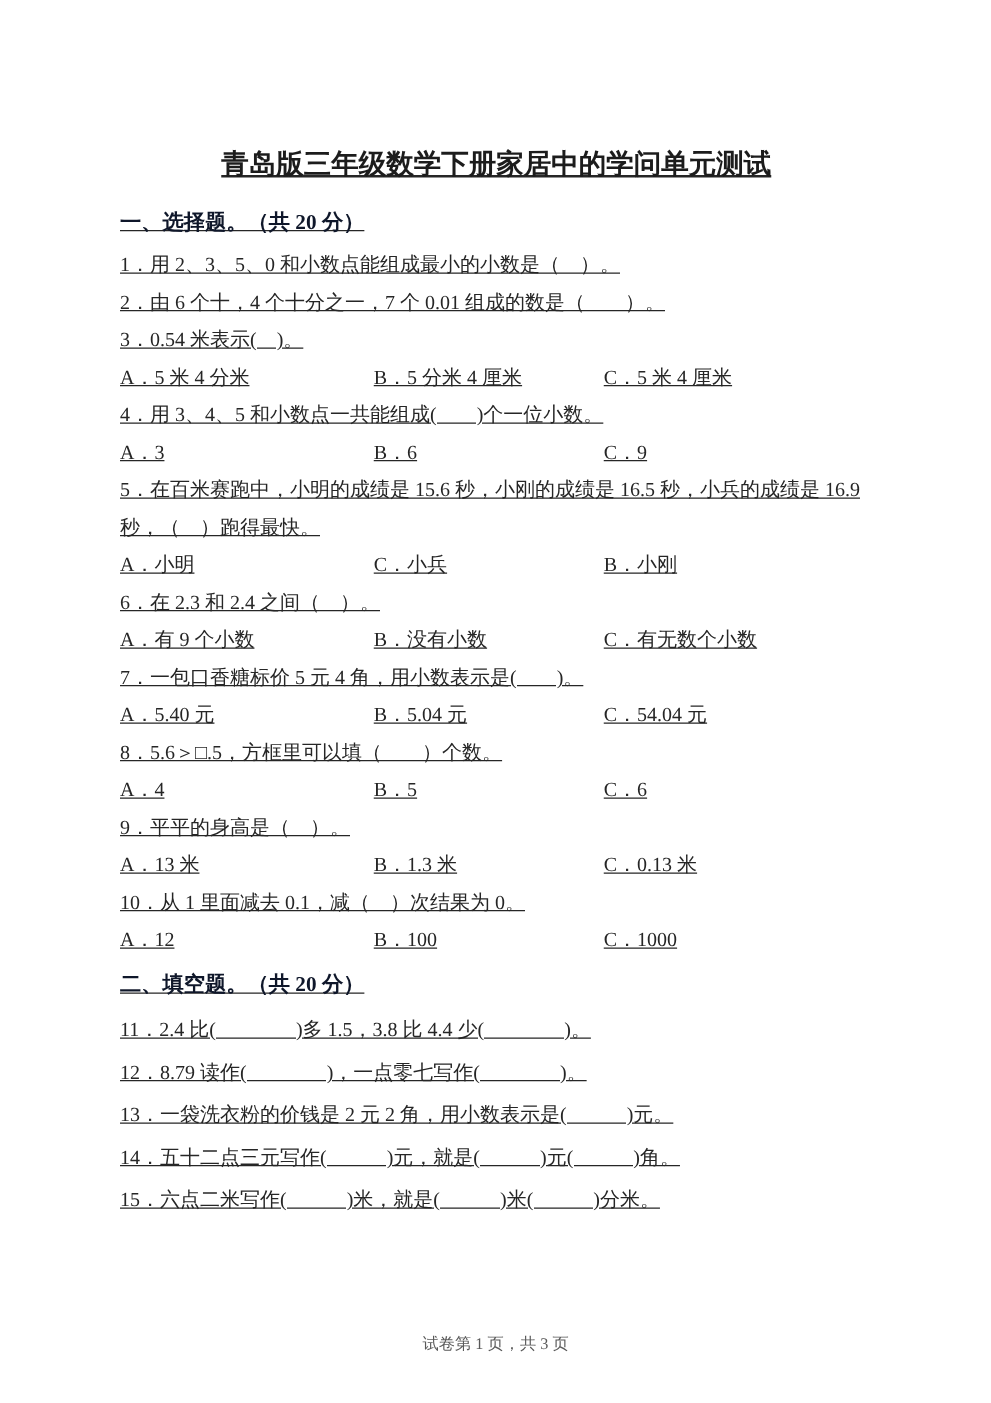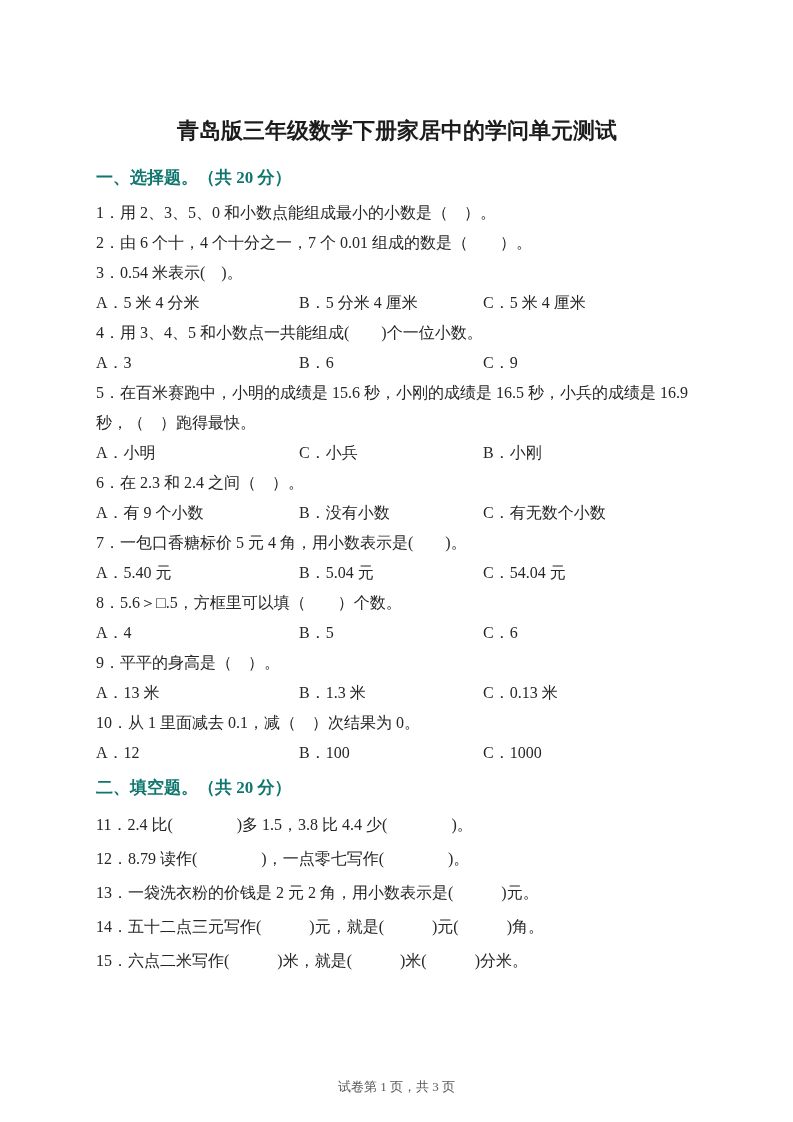--- a/index.html
+++ b/index.html
@@ -14,34 +14,35 @@
     background: #ffffff;
     font-family: "Liberation Serif", "DejaVu Serif", serif;
     color: #262626;
     overflow: hidden;
   }
   .content {
     position: absolute;
     left: 96px;
     right: 95px;
     top: 116px;
+    text-decoration: underline;
   }
   .doc-title {
     font-size: 22px;
     font-weight: 700;
     text-align: center;
     margin: 0 0 20px 0;
     color: #1c1c1c;
     white-space: nowrap;
   }
   .section-heading {
     font-size: 17px;
     font-weight: 700;
     margin: 8px 0 9px 0;
-    color: #0f766e;
+    color: #0f172a;
   }
   .q {
     font-size: 16px;
     line-height: 30px;
     margin: 0;
   }
   .opts {
     display: grid;
     grid-template-columns: 203px 184px 1fr;
     font-size: 16px;
@@ -51,21 +52,21 @@
     display: block;
     white-space: nowrap;
   }
   .section-fill .q {
     line-height: 34px;
   }
   .page-footer {
     position: absolute;
     left: 0;
     right: 0;
-    bottom: 26px;
+    bottom: 38px;
     text-align: center;
     font-size: 13px;
     color: #595959;
   }
 </style>
 </head>
 <body>
 
 <div class="page">
   <div class="content">

